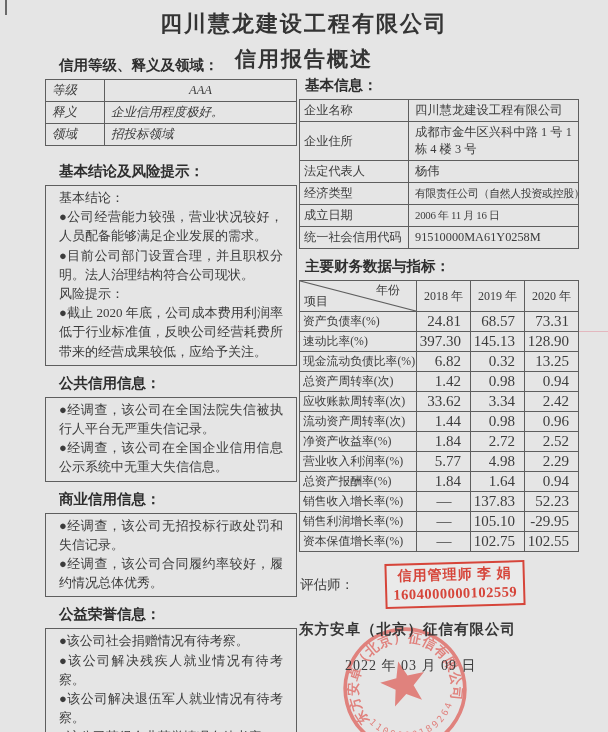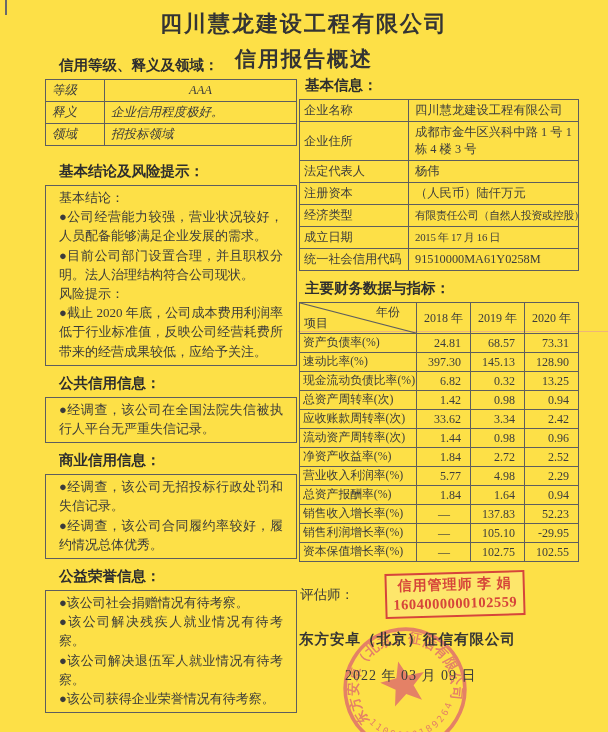--- a/index.html
+++ b/index.html
@@ -1,17 +1,17 @@
 <!DOCTYPE html>
 <html><head>
 <meta charset="utf-8">
 <style>
   html,body{margin:0;padding:0;}
   body{width:608px;height:732px;overflow:hidden;background:#f7f7f6;}
-  .page{position:relative;width:608px;height:732px;background:#fde047;
+  .page{position:relative;width:608px;height:732px;background:#e5e5e5;
         font-family:"Liberation Serif","DejaVu Serif",serif;color:#3c3c3c;overflow:hidden;}
   
   .edge-mark{position:absolute;left:5px;top:0;width:2px;height:15px;background:#6a6a6a;}
   .pink-line{position:absolute;left:298px;top:331px;width:310px;height:1px;background:rgba(226,148,160,.55);}
 
   .title-block{position:absolute;top:8px;left:0;width:100%;text-align:center;line-height:1.45;}
   .title-1{font-size:22px;font-weight:bold;letter-spacing:2px;color:#343434;}
   .title-2{font-size:21px;font-weight:bold;letter-spacing:2px;color:#343434;margin-top:4px;}
 
   .sec-head{font-family:"Liberation Sans","DejaVu Sans",sans-serif;font-weight:bold;
@@ -42,21 +42,21 @@
   .basic td.tight{font-size:10.9px;white-space:nowrap;letter-spacing:-0.3px;}
 
   
   .fin th,.fin td{height:15px;}
   .fin .corner{width:116px;position:relative;padding:0;height:30px;}
   .fin .corner svg{position:absolute;left:0;top:0;width:100%;height:100%;}
   .fin .corner .c-top{position:absolute;right:16px;top:1px;font-size:12px;}
   .fin .corner .c-bot{position:absolute;left:4px;bottom:1px;font-size:12px;}
   .fin th.yr{font-size:12px;text-align:center;}
   .fin td.item{font-size:11.8px;white-space:nowrap;padding:1px 2px 1px 3px;}
-  .fin td.num{font-size:12px;text-align:right;padding-right:9px;}
+  .fin td.num{font-size:15px;text-align:right;padding-right:9px;}
   .fin td.dash{text-align:center;padding-right:0;}
 
   
   .assessor{position:relative;height:54px;margin-top:10px;}
   .assessor-label{position:absolute;left:1px;top:14px;font-size:13.5px;}
   .red-stamp{position:absolute;left:86px;top:0;border:2px solid #d6453a;color:#d6453a;
              padding:2px 6px;text-align:center;transform:rotate(-1.6deg);
              background:rgba(255,255,255,.2);line-height:1.3;}
   .red-stamp .l1{font-size:14px;font-weight:bold;letter-spacing:1px;white-space:nowrap;}
   .red-stamp .l2{font-size:14.5px;font-weight:bold;letter-spacing:.5px;white-space:nowrap;}
@@ -103,20 +103,21 @@
         <div class="bline">基本结论：</div>
         <div class="bline">●公司经营能力较强，营业状况较好，人员配备能够满足企业发展的需求。</div>
         <div class="bline">●目前公司部门设置合理，并且职权分明。法人治理结构符合公司现状。</div>
         <div class="bline">风险提示：</div>
         <div class="bline">●截止 2020 年底，公司成本费用利润率低于行业标准值，反映公司经营耗费所带来的经营成果较低，应给予关注。</div>
       </div>
 
     <div class="sec-head mt1">公共信用信息：</div>
     <div class="box">
         <div class="bline">●经调查，该公司在全国法院失信被执行人平台无严重失信记录。</div>
+        <div class="bline">●经调查，该公司在全国企业信用信息公示系统中无重大失信信息。</div>
       </div>
 
     <div class="sec-head mt1">商业信用信息：</div>
     <div class="box">
         <div class="bline">●经调查，该公司无招投标行政处罚和失信记录。</div>
         <div class="bline">●经调查，该公司合同履约率较好，履约情况总体优秀。</div>
       </div>
 
     <div class="sec-head mt1">公益荣誉信息：</div>
     <div class="box">
@@ -137,30 +138,26 @@
           </tr>
           <tr>
             <td class="lab">企业住所</td>
             <td class="val">成都市金牛区兴科中路 1 号 1 栋 4 楼 3 号</td>
           </tr>
           <tr>
             <td class="lab">法定代表人</td>
             <td class="val">杨伟</td>
           </tr>
           <tr>
-            <td class="lab">注册资本</td>
-            <td class="val">（人民币）陆仟万元</td>
-          </tr>
-          <tr>
             <td class="lab">经济类型</td>
             <td class="val tight">有限责任公司（自然人投资或控股）</td>
           </tr>
           <tr>
             <td class="lab">成立日期</td>
-            <td class="val tight">2015 年 17 月 16 日</td>
+            <td class="val tight">2006 年 11 月 16 日</td>
           </tr>
           <tr>
             <td class="lab">统一社会信用代码</td>
             <td class="val">91510000MA61Y0258M</td>
           </tr>
         </tbody>
     </table>
 
     <div class="sec-head mt1" style="margin-left:6px">主要财务数据与指标：</div>
     <table class="fin">

